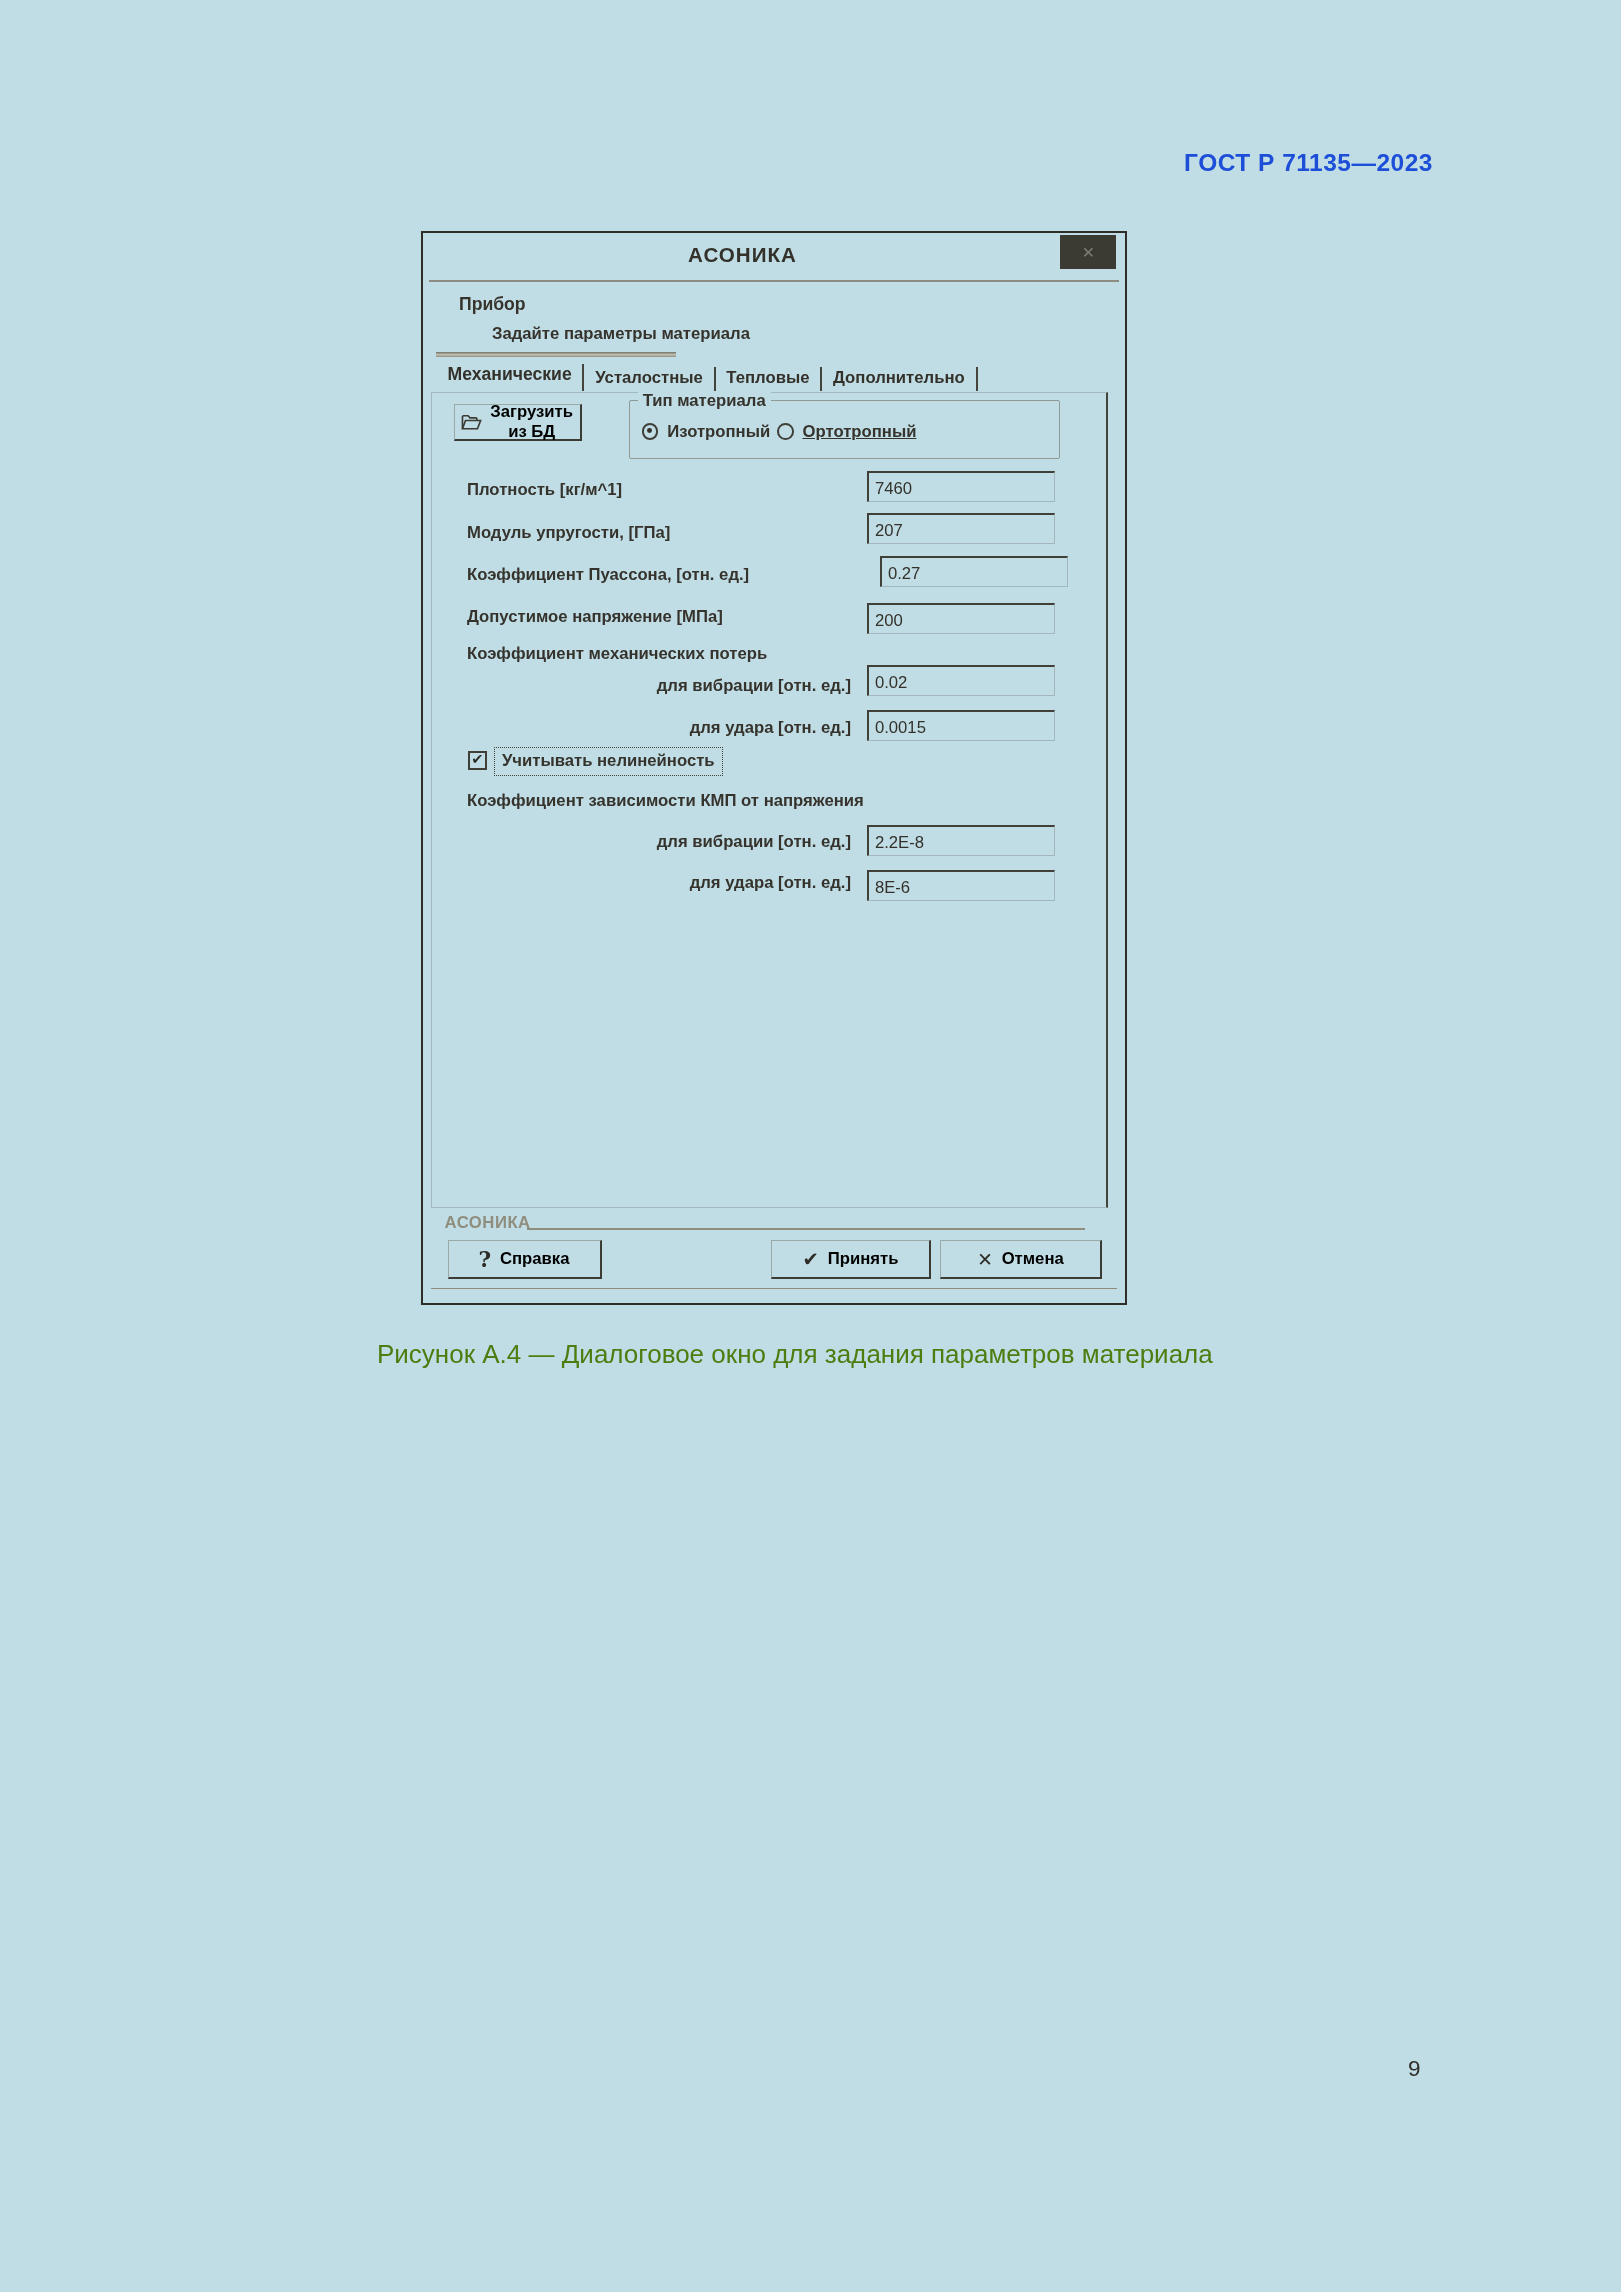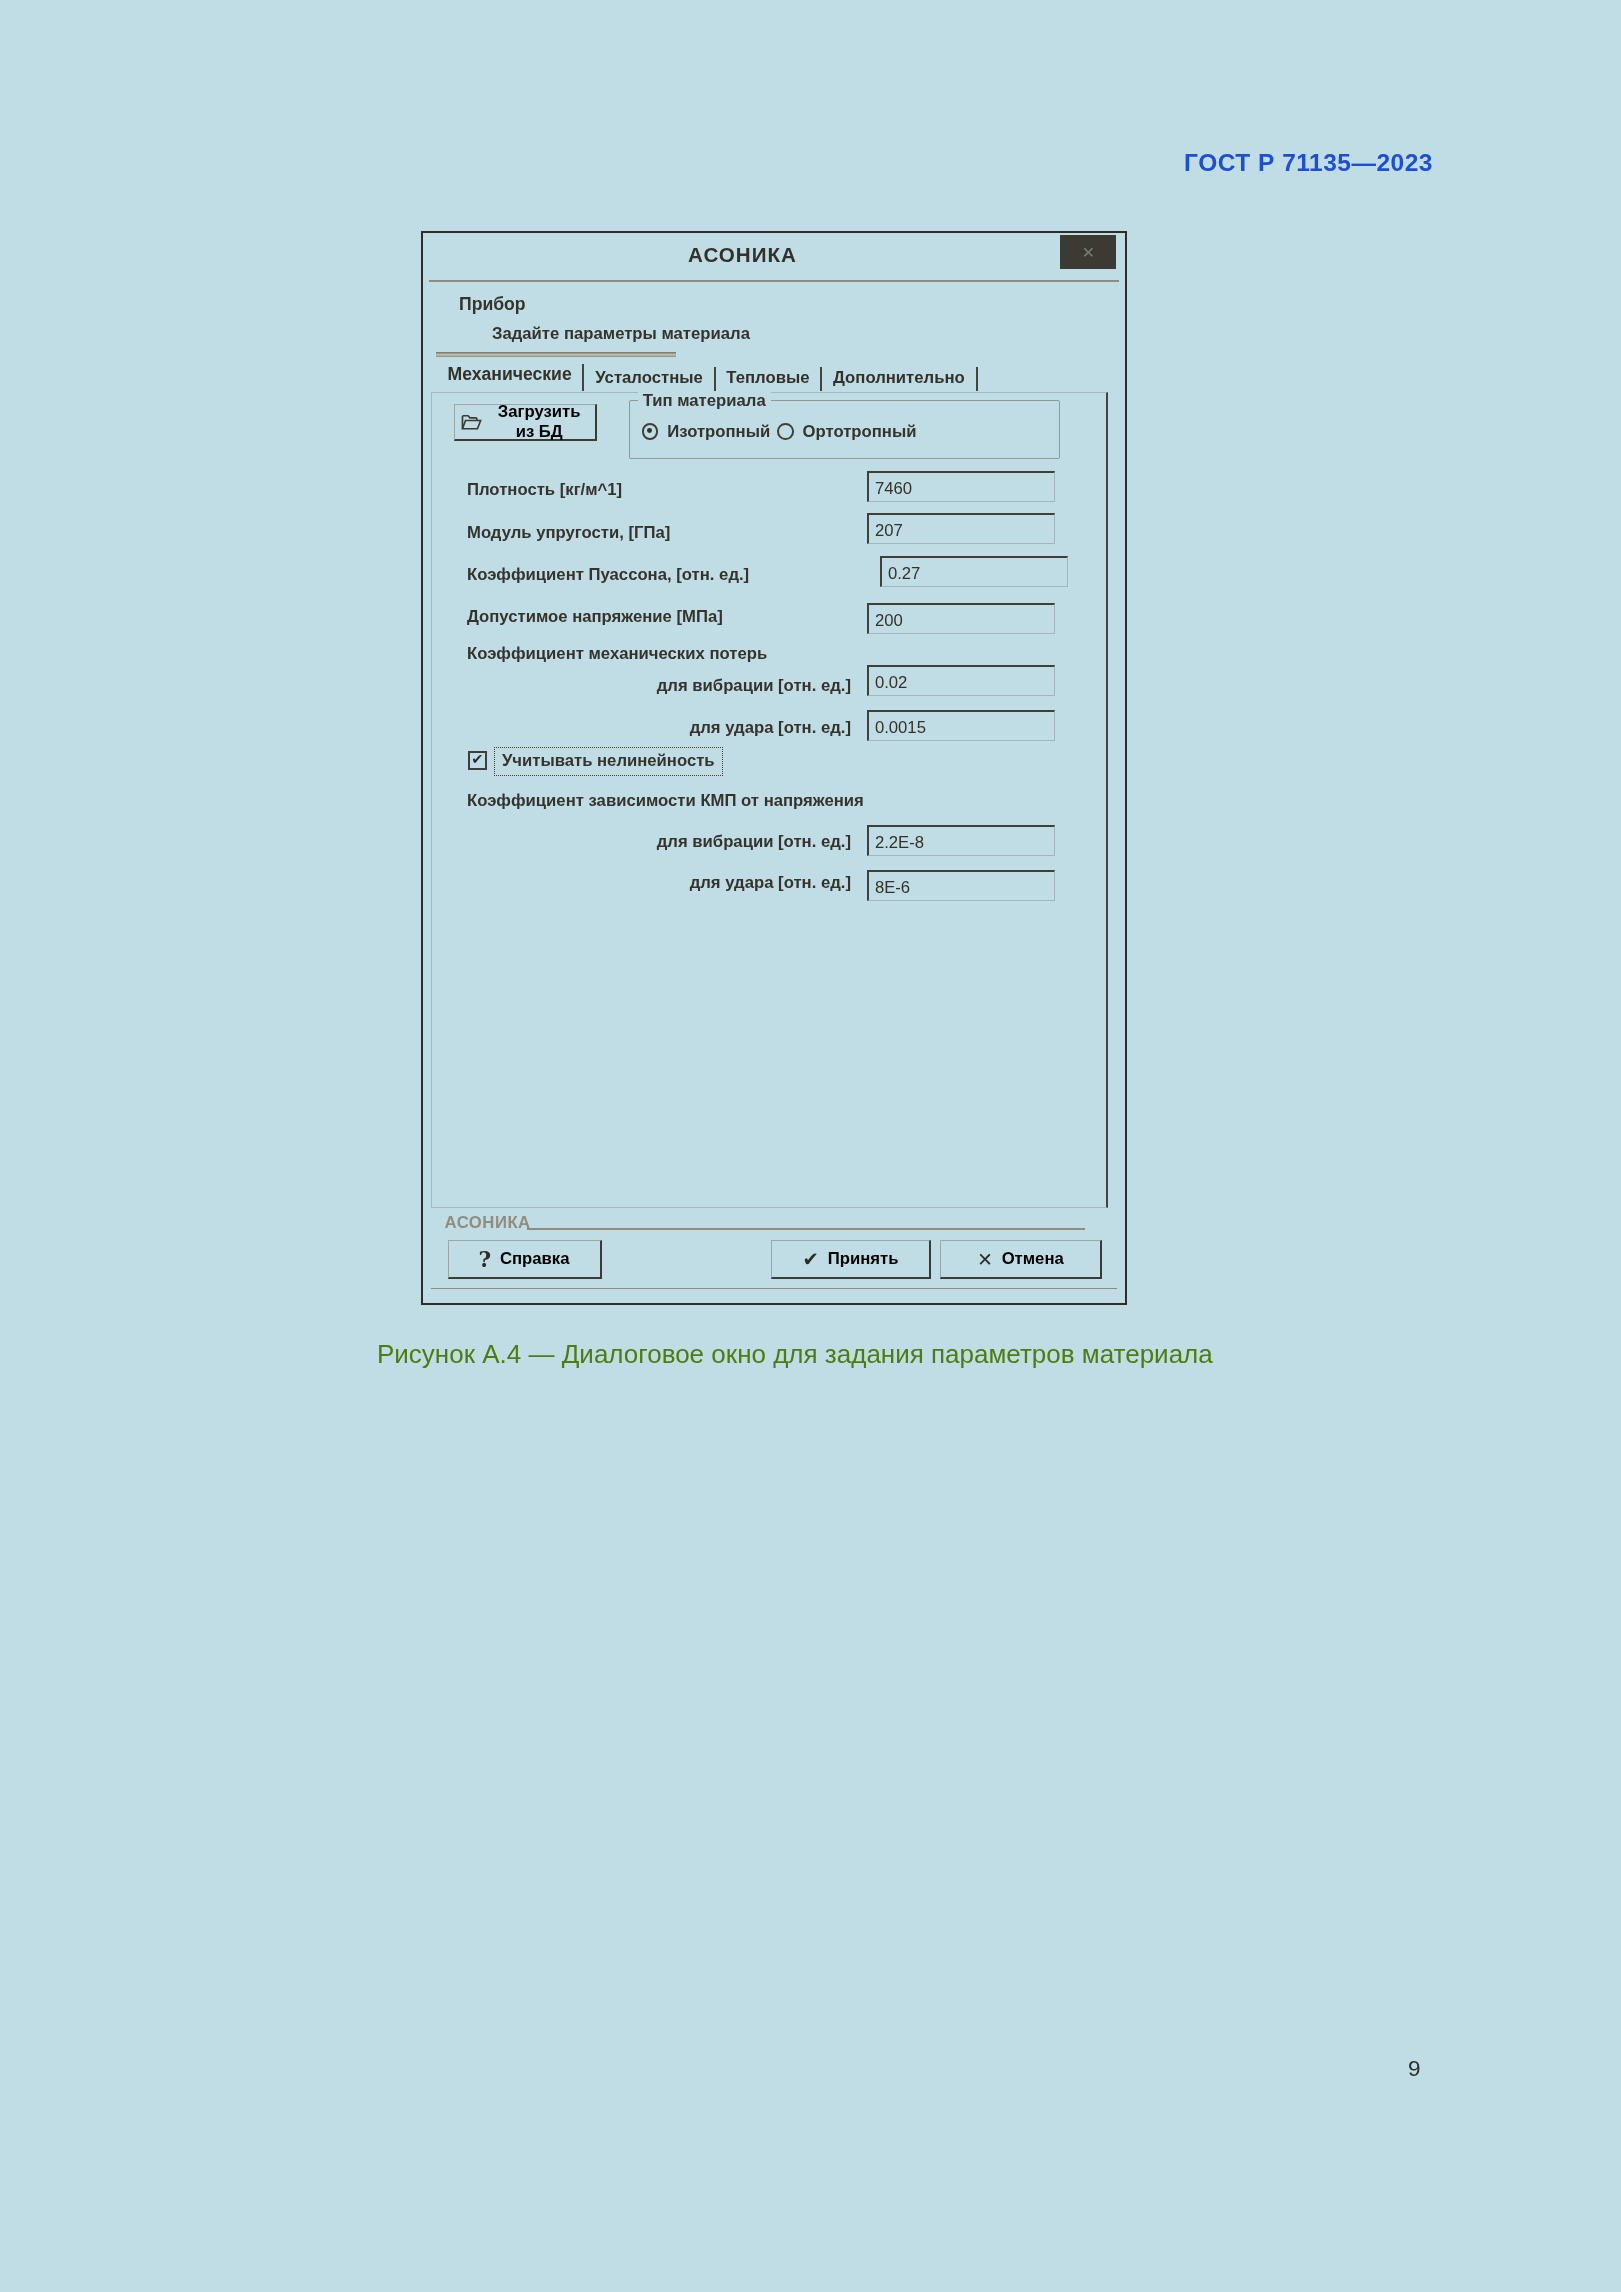--- a/index.html
+++ b/index.html
@@ -44,39 +44,39 @@
   .tab.active{font-size:17.6px;padding-bottom:5.9px;}
 
   .tab-page{
     left:7.8px;top:159px;width:674px;height:814px;
     border-top:1px solid #a4b9be;border-left:1px solid #a4b9be;border-bottom:1px solid #a4b9be;
     border-right:2px solid #45443c;
   }
 
   
   .load-btn{
-    left:31px;top:171px;width:143px;height:37px;
+    left:31px;top:171px;width:128px;height:37px;
     border-top:1px solid #9aa8a6;border-left:1px solid #9aa8a6;
     border-right:2px solid #3b3a33;border-bottom:2px solid #3b3a33;
     display:flex;align-items:center;justify-content:center;gap:7.8px;
     font-size:16.7px;font-weight:bold;cursor:default;background:transparent;
   }
 
   
   .group-box{
     left:206px;top:167px;width:429px;height:57px;
     border:1px solid #8f9a95;border-radius:2px;
   }
   .group-legend{
     position:absolute;left:7.8px;top:-9.8px;padding:0 4.9px;background:#c0dde6;
     font-size:16.7px;font-weight:bold;white-space:nowrap;
   }
   .radio-opt{position:absolute;top:20.6px;display:flex;align-items:center;gap:8.8px;cursor:default;}
   .radio-opt.first{left:11.8px;}
-  .radio-opt.second{left:147px;}
+  .radio-opt.second{left:147px;text-decoration:underline;}
   .radio-circle{width:12.7px;height:12.7px;border:2px solid #3f3e37;border-radius:50%;position:relative;flex:0 0 auto;}
   .radio-circle.selected::after{
     content:"";position:absolute;left:2.9px;top:2.9px;width:4.9px;height:4.9px;border-radius:50%;background:#33312a;
   }
   .radio-label{font-size:16.7px;font-weight:bold;}
 
   
   .f-label{left:44px;font-size:16.7px;font-weight:bold;white-space:nowrap;}
   .f-label.indent{left:auto;right:274px;}
   .section-label{left:44px;font-size:16.7px;font-weight:bold;white-space:nowrap;}

